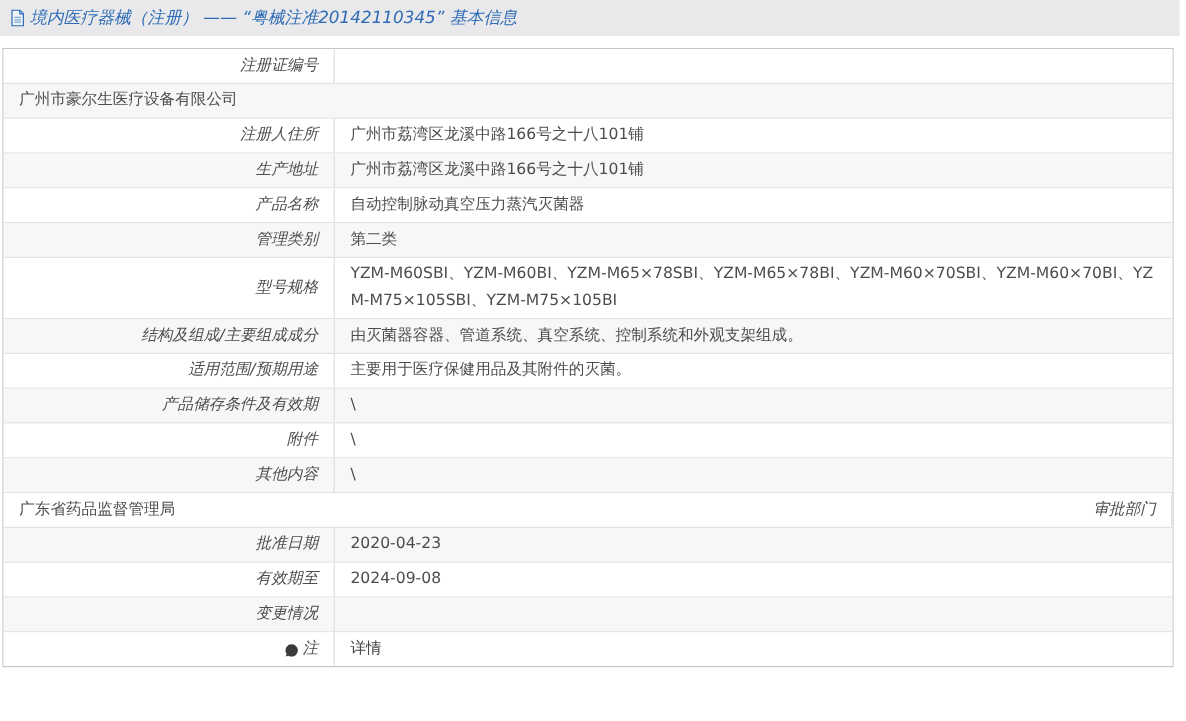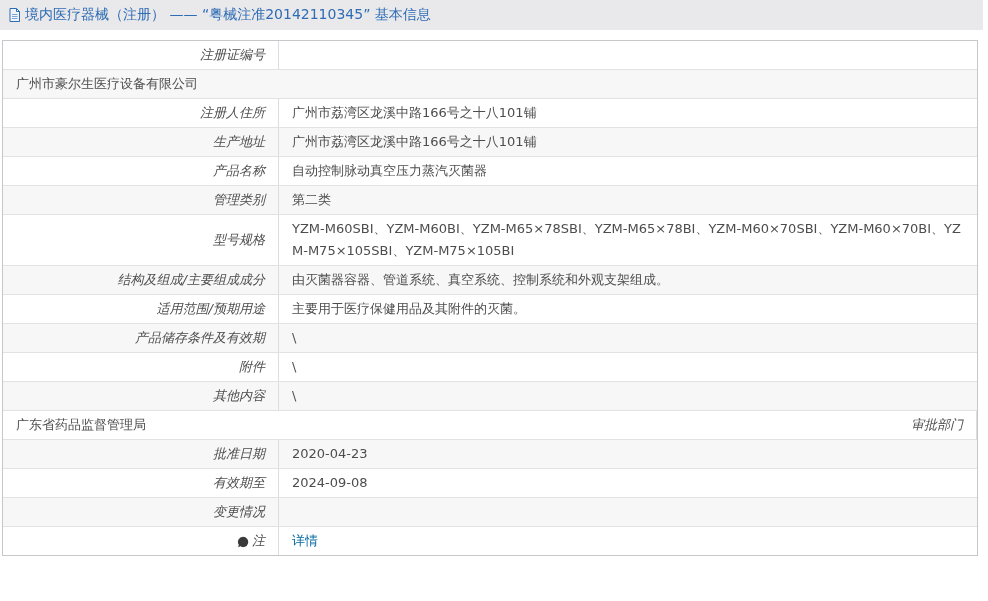--- a/index.html
+++ b/index.html
@@ -15,20 +15,21 @@
     background: #ffffff;
   }
   .title-bar {
     height: 30px;
     width: 983px;
     background: #e9e9eb;
     display: flex;
     align-items: center;
     padding-left: 8px;
     box-sizing: border-box;
+    font-style: italic;
   }
   .doc-icon {
     display: inline-flex;
     margin-right: 4px;
     flex: 0 0 auto;
   }
   .page-title {
     color: #2e6cb5;
     font-size: 14px;
     white-space: nowrap;
@@ -70,21 +71,21 @@
   .cell.value {
     flex: 1 1 auto;
     padding-left: 13px;
     padding-right: 13px;
     text-align: left;
     word-break: break-all;
     display: block;
     align-self: center;
   }
   .cell.value a {
-    color: #0369a1;
+    color: #404040;
     text-decoration: none;
     cursor: pointer;
   }
   .note-icon {
     margin-right: 3px;
     position: relative;
     top: 1px;
     flex: 0 0 auto;
   }
 </style>

